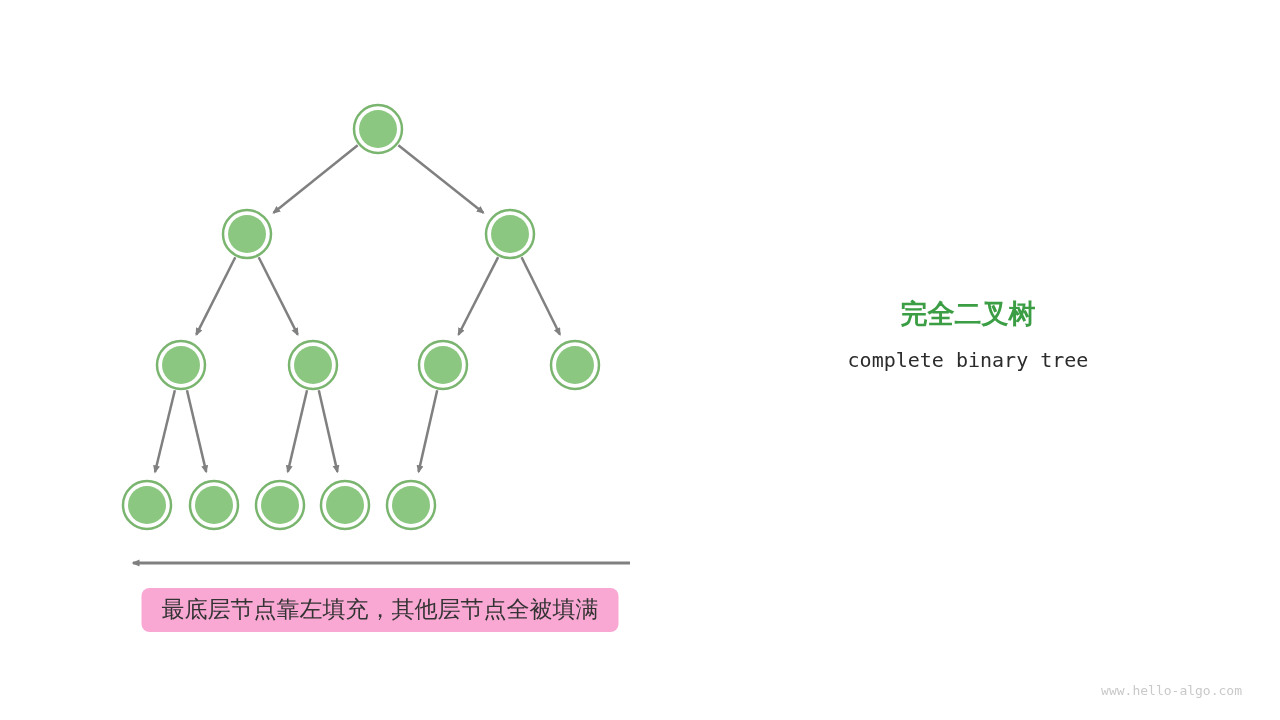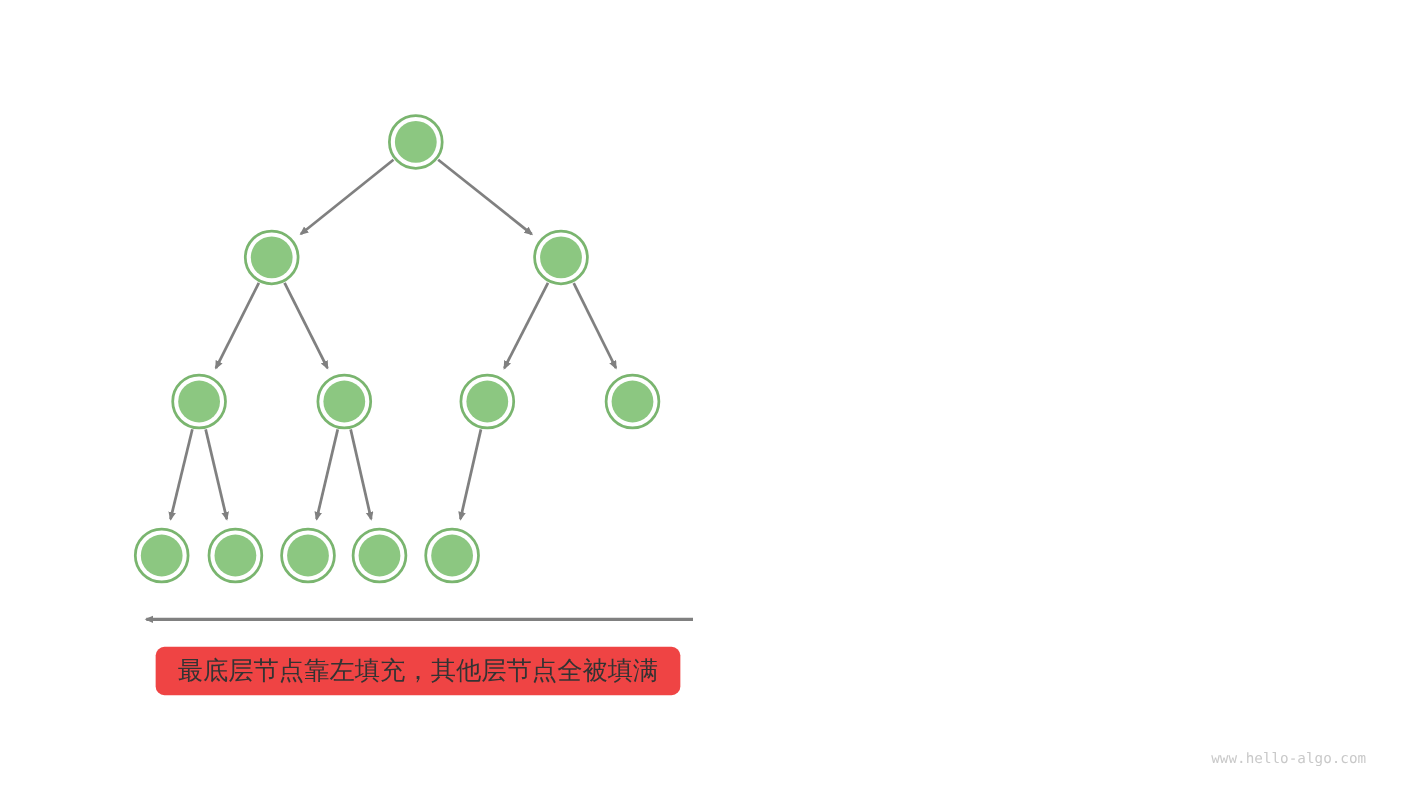--- a/index.html
+++ b/index.html
@@ -18,21 +18,21 @@
   .tree-svg {
     position: absolute;
     left: 0;
     top: 0;
   }
   .caption-box {
     position: absolute;
     left: 380px;
     top: 588px;
     transform: translateX(-50%);
-    background: #ef4444;
+    background: #f9a8d4;
     color: #333333;
     font-size: 23px;
     line-height: 1.2;
     padding: 8px 20px;
     border-radius: 8px;
     white-space: nowrap;
   }
   .legend {
     position: absolute;
     left: 968px;
@@ -136,16 +136,20 @@
           <circle cx="411" cy="505" r="19" fill="#8cc781"></circle>
         </g>
       </g>
     <g id="fill-arrow-layer">
         <line x1="630" y1="563" x2="133" y2="563" stroke="#808080" stroke-width="3" marker-end="url(#arrowhead)"></line>
       </g>
   </svg>
 
   <div class="caption-box">最底层节点靠左填充，其他层节点全被填满</div>
 
+  <div class="legend">
+    <div class="legend-title">完全二叉树</div>
+    <div class="legend-subtitle">complete binary tree</div>
+  </div>
 
   <div class="watermark">www.hello-algo.com</div>
 
 </div>
 
 </body></html>

